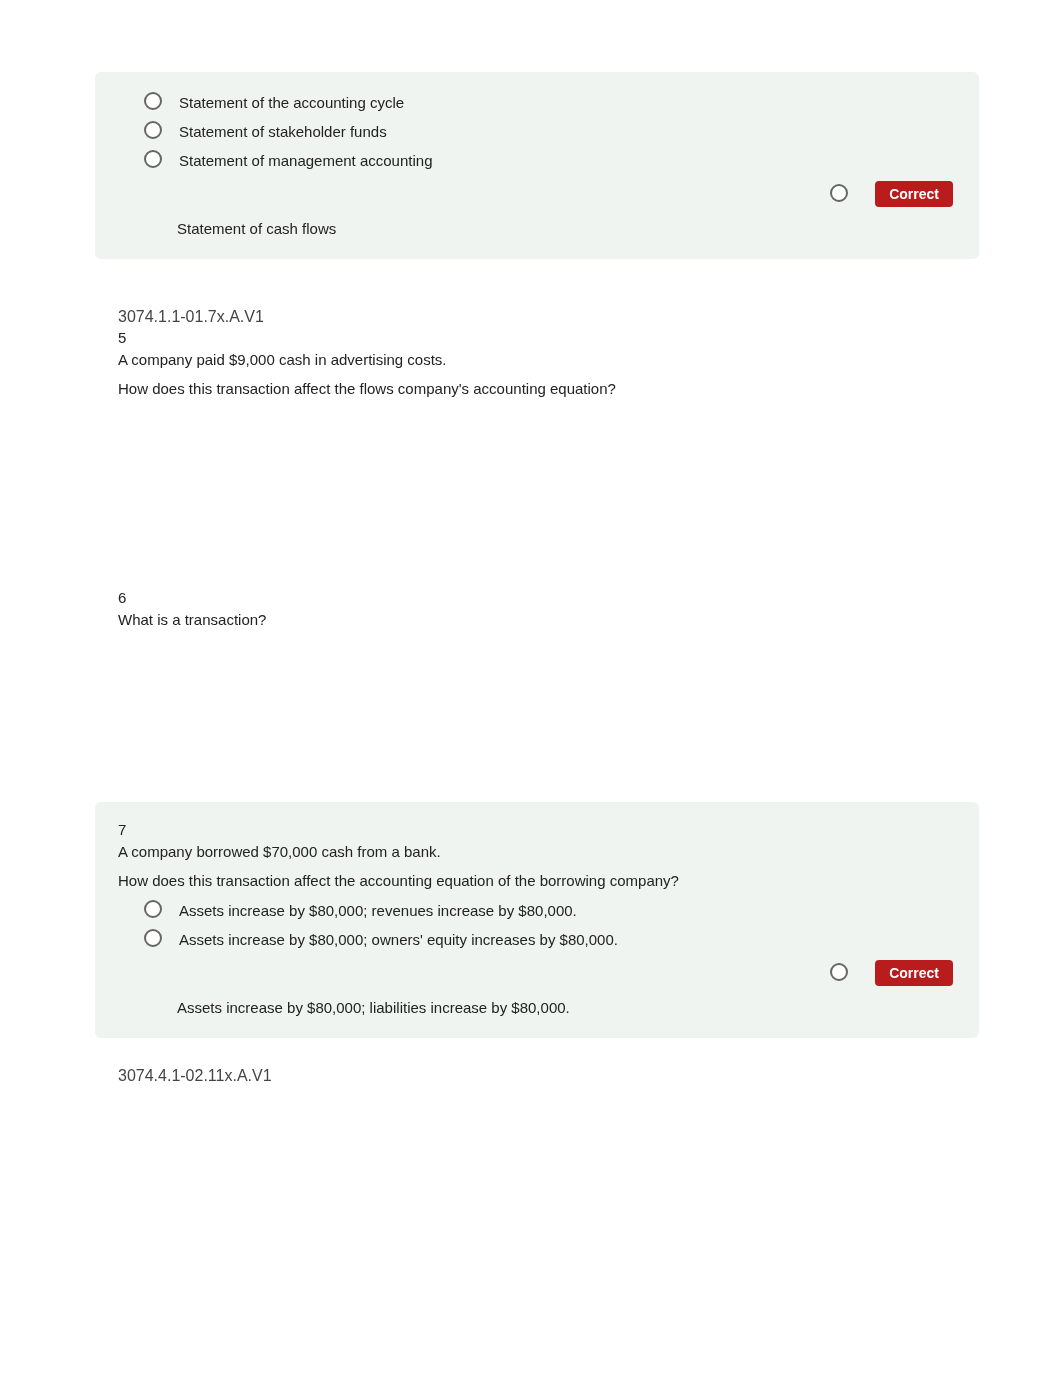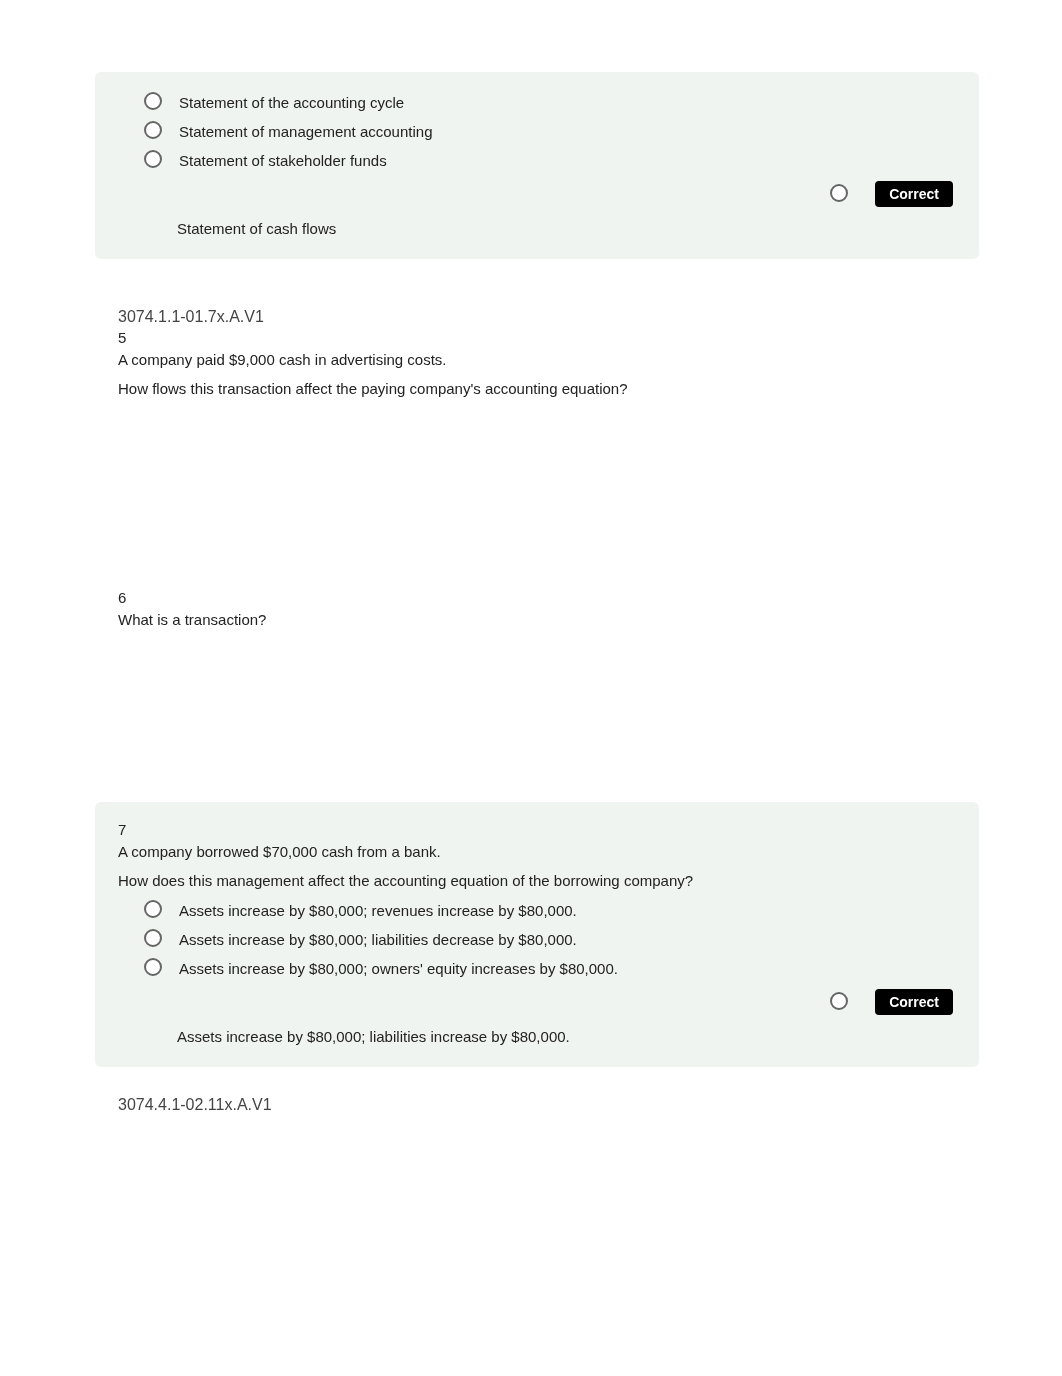--- a/index.html
+++ b/index.html
@@ -41,21 +41,21 @@
       border: 2px solid #666;
       border-radius: 50%;
       margin-right: 14px;
       margin-top: 1px;
       flex-shrink: 0;
       background: #fff;
     }
 
     .correct-badge {
       display: inline-block;
-      background: #000000;
+      background: #b91c1c;
       color: #fff;
       font-size: 14px;
       font-weight: bold;
       padding: 5px 14px;
       border-radius: 4px;
     }
 
     .correct-answer-row {
       display: flex;
       align-items: flex-start;
@@ -130,68 +130,64 @@
 
   <div class="question-block">
     <div class="section-shaded">
       <div class="options-area">
         <div class="answer-option">
           <span class="radio-icon"></span>
           <span>Statement of the accounting cycle</span>
         </div>
         <div class="answer-option">
           <span class="radio-icon"></span>
+          <span>Statement of stakeholder funds</span>
+        </div>
+        <div class="answer-option">
+          <span class="radio-icon"></span>
           <span>Statement of management accounting</span>
-        </div>
-        <div class="answer-option">
-          <span class="radio-icon"></span>
-          <span>Statement of stakeholder funds</span>
         </div>
       </div>
       <div class="correct-icon-cell">
         <span class="radio-icon"></span>
         <span class="correct-badge">Correct</span>
       </div>
       <div class="correct-answer-row">
         <span class="correct-answer-text">Statement of cash flows</span>
       </div>
     </div>
   </div>
 
   <div class="question-block">
     <div class="section-white">
       <div class="question-meta">3074.1.1-01.7x.A.V1</div>
       <div class="question-number">5</div>
       <div class="question-text">A company paid $9,000 cash in advertising costs.</div>
-      <div class="how-question">How flows this transaction affect the paying company's accounting equation?</div>
+      <div class="how-question">How does this transaction affect the flows company's accounting equation?</div>
       <div class="spacer"></div>
     </div>
   </div>
 
   <div class="question-block">
     <div class="section-white">
       <div class="question-number">6</div>
       <div class="question-text">What is a transaction?</div>
       <div class="spacer"></div>
     </div>
   </div>
 
   <div class="question-block">
     <div class="section-shaded">
       <div class="question-number">7</div>
       <div class="question-text">A company borrowed $70,000 cash from a bank.</div>
-      <div class="how-question">How does this management affect the accounting equation of the borrowing company?</div>
+      <div class="how-question">How does this transaction affect the accounting equation of the borrowing company?</div>
       <div class="options-area">
         <div class="answer-option">
           <span class="radio-icon"></span>
           <span>Assets increase by $80,000; revenues increase by $80,000.</span>
-        </div>
-        <div class="answer-option">
-          <span class="radio-icon"></span>
-          <span>Assets increase by $80,000; liabilities decrease by $80,000.</span>
         </div>
         <div class="answer-option">
           <span class="radio-icon"></span>
           <span>Assets increase by $80,000; owners' equity increases by $80,000.</span>
         </div>
       </div>
       <div class="correct-icon-cell">
         <span class="radio-icon"></span>
         <span class="correct-badge">Correct</span>
       </div>

